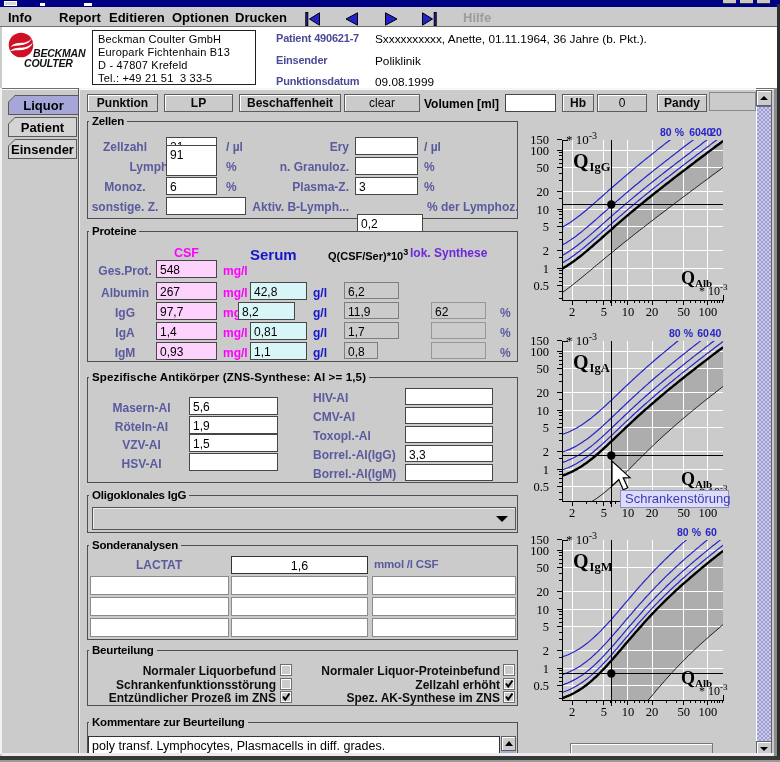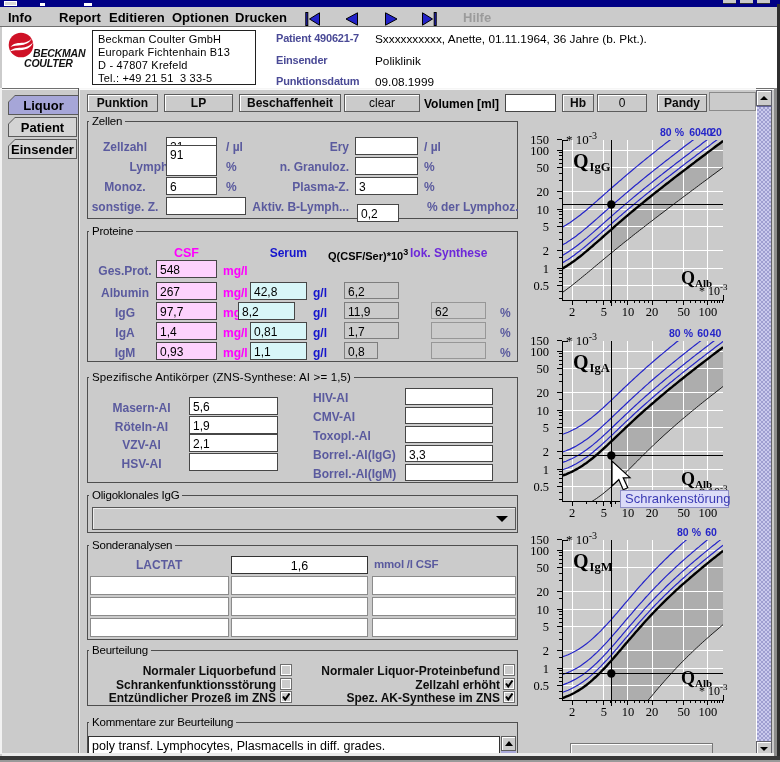--- a/index.html
+++ b/index.html
@@ -4,21 +4,21 @@
 html,body{width:780px;height:762px;overflow:hidden}
 body{font-family:"Liberation Sans",sans-serif;background:#cbcbcb;position:relative}
 .a{position:absolute}
 .lbl{color:#5a5a9e;font-weight:bold;font-size:12px;white-space:nowrap}
 .rlbl{text-align:right}
 .inp{background:#fff;border:1px solid #464646;font-size:12px;color:#000;padding:2px 0 0 3px;white-space:nowrap;overflow:hidden}
 .pink{background:#fdd2fd}
 .cyan{background:#d8f6f8}
 .qbox{background:#cbcbcb;border:1px solid #7e7e7e;font-size:12px;color:#000;padding:2px 0 0 3px}
 .grp{border:1px solid #4e4e4e;position:absolute}
-.gt{position:absolute;top:-8px;left:1px;background:#cbcbcb;padding:0 3px;font-weight:normal;color:#000;font-size:11.5px;letter-spacing:-0.2px;white-space:nowrap;line-height:15px}
+.gt{position:absolute;top:-8px;left:1px;background:#cbcbcb;padding:0 3px;font-weight:bold;color:#000;font-size:11.5px;letter-spacing:-0.2px;white-space:nowrap;line-height:15px}
 .btn{position:absolute;background:#cbcbcb;border:1px solid #5c5c5c;box-shadow:inset 1px 1px 0 #fff;text-align:center;font-size:12px;color:#0a0a0a;padding-top:1px;white-space:nowrap}
 .b{font-weight:bold}
 .cb{position:absolute;width:12px;height:12px;background:#cbcbcb;border:1px solid #6e6e6e;box-shadow:inset 0 0 0 1px #fff}
 .cbt{position:absolute;font-size:12px;color:#0d0d0d;font-weight:bold;white-space:nowrap;text-align:right}
 .menu{position:absolute;top:10px;font-weight:bold;font-size:13px;color:#000;white-space:nowrap}
 </style></head><body>
 <div class="a" style="left:0;top:0;width:780px;height:7px;background:#000085"></div>
 <div class="a" style="left:4px;top:1px;width:13px;height:5px;background:#d6d6d6;border:1px solid #fff"></div>
 <div class="a" style="left:40px;top:3px;width:5px;height:3px;background:#fff"></div>
 <div class="a" style="left:84px;top:3px;width:8px;height:3px;background:#fff"></div>
@@ -109,27 +109,27 @@
 <div class="a lbl" style="left:424px;top:160px">%</div>
 <div class="a lbl" style="left:65px;top:180px;width:120px;text-align:center">Monoz.</div>
 <div class="a inp" style="left:166px;top:177px;width:51px;height:18px">6</div>
 <div class="a lbl" style="left:226px;top:180px">%</div>
 <div class="a lbl rlbl" style="left:229px;top:180px;width:120px">Plasma-Z.</div>
 <div class="a inp" style="left:355px;top:177px;width:63px;height:18px">3</div>
 <div class="a lbl" style="left:424px;top:180px">%</div>
 <div class="a lbl" style="left:65px;top:200px;width:120px;text-align:center">sonstige. Z.</div>
 <div class="a inp" style="left:166px;top:197px;width:80px;height:18px"></div>
 <div class="a lbl rlbl" style="left:229px;top:200px;width:120px">Aktiv. B-Lymph...</div>
-<div class="a inp" style="left:357px;top:204px;width:42px;height:18px">0,2</div>
+<div class="a inp" style="left:357px;top:214px;width:66px;height:18px">0,2</div>
 <div class="a lbl" style="left:427px;top:200px">% der Lymphoz.</div>
 <div class="grp" style="left:87px;top:231px;width:431px;height:131px">
     <div class="gt">Proteine</div>
   </div>
 <div class="a b" style="left:156px;top:246px;width:61px;text-align:center;font-size:12.5px;color:#f0f">CSF</div>
-<div class="a b" style="left:250px;top:246px;width:57px;text-align:right;font-size:12px;color:#1515cd">Serum</div>
+<div class="a b" style="left:250px;top:246px;width:57px;text-align:left;font-size:15px;color:#1515cd">Serum</div>
 <div class="a b" style="left:328px;top:247px;font-size:11px;color:#000">Q(CSF/Ser)*10<sup style="font-size:9px">3</sup></div>
 <div class="a b" style="left:410px;top:246px;font-size:12px;color:#6d28d9">lok. Synthese</div>
 <div class="a lbl" style="left:65px;top:264px;width:120px;text-align:center">Ges.Prot.</div>
 <div class="a inp pink" style="left:156px;top:260px;width:61px;height:18px">548</div>
 <div class="a b" style="left:223px;top:264px;font-size:12px;color:#f0f">mg/l</div>
 <div class="a lbl" style="left:65px;top:286px;width:120px;text-align:center">Albumin</div>
 <div class="a inp pink" style="left:156px;top:282px;width:61px;height:18px">267</div>
 <div class="a b" style="left:223px;top:286px;font-size:12px;color:#f0f">mg/l</div>
 <div class="a inp cyan" style="left:250px;top:282px;width:57px;height:18px">42,8</div>
 <div class="a b" style="left:313px;top:286px;font-size:12px;color:#1515cd">g/l</div>
@@ -159,21 +159,21 @@
 <div class="a qbox" style="left:431px;top:342px;width:55px;height:17px;border-color:#979797"></div>
 <div class="a lbl" style="left:500px;top:346px">%</div>
 <div class="grp" style="left:87px;top:377px;width:431px;height:106px">
     <div class="gt" style="letter-spacing:0.15px">Spezifische Antikörper (ZNS-Synthese: AI &gt;= 1,5)</div>
   </div>
 <div class="a lbl" style="left:85px;top:401px;width:113px;text-align:center">Masern-AI</div>
 <div class="a inp" style="left:189px;top:397px;width:89px;height:18px">5,6</div>
 <div class="a lbl" style="left:85px;top:420px;width:113px;text-align:center">Röteln-AI</div>
 <div class="a inp" style="left:189px;top:416px;width:89px;height:18px">1,9</div>
 <div class="a lbl" style="left:85px;top:438px;width:113px;text-align:center">VZV-AI</div>
-<div class="a inp" style="left:189px;top:434px;width:89px;height:18px">2,1</div>
+<div class="a inp" style="left:189px;top:434px;width:89px;height:18px">1,5</div>
 <div class="a lbl" style="left:85px;top:457px;width:113px;text-align:center">HSV-AI</div>
 <div class="a inp" style="left:189px;top:453px;width:89px;height:18px"></div>
 <div class="a lbl" style="left:313px;top:391px">HIV-AI</div>
 <div class="a inp" style="left:405px;top:388px;width:88px;height:17px"></div>
 <div class="a lbl" style="left:313px;top:410px">CMV-AI</div>
 <div class="a inp" style="left:405px;top:407px;width:88px;height:17px"></div>
 <div class="a lbl" style="left:313px;top:429px">Toxopl.-AI</div>
 <div class="a inp" style="left:405px;top:426px;width:88px;height:17px"></div>
 <div class="a lbl" style="left:313px;top:448px">Borrel.-AI(IgG)</div>
 <div class="a inp" style="left:405px;top:445px;width:88px;height:17px">3,3</div>

